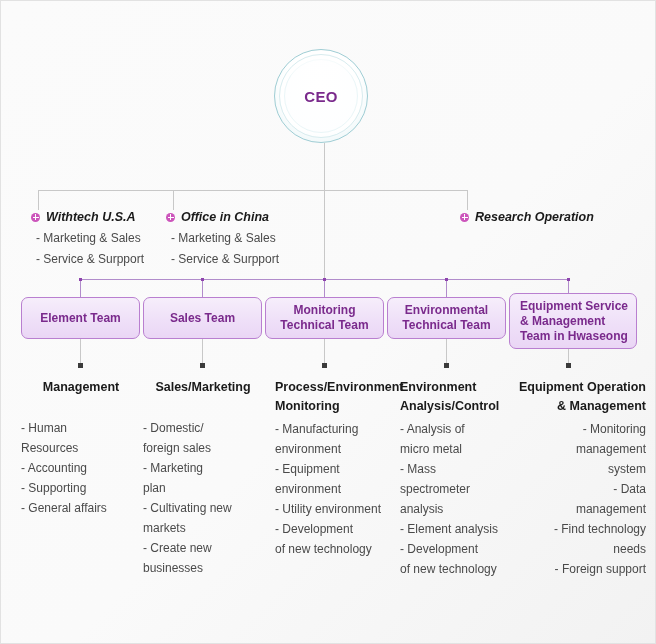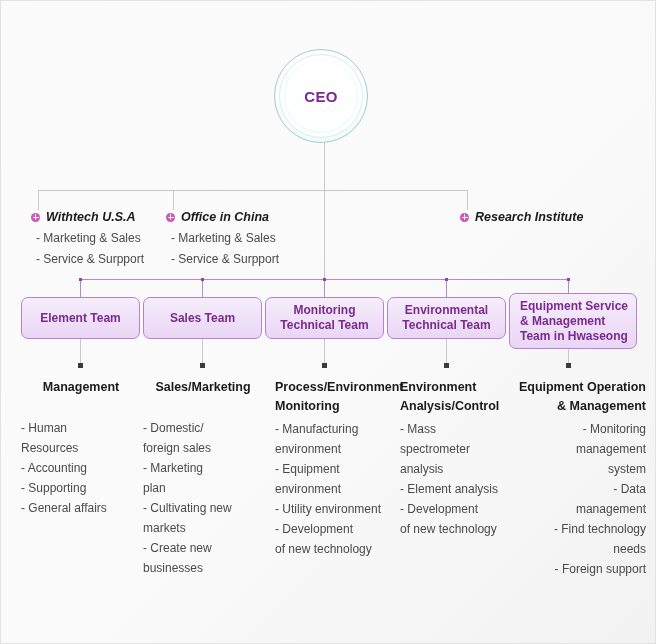--- a/index.html
+++ b/index.html
@@ -233,21 +233,21 @@
       <span class="bullet"></span>
       <span>Office in China</span>
     </div>
     <div class="branch-sub">- Marketing &amp;  Sales</div>
     <div class="branch-sub">- Service &amp;  Surpport</div>
   </div>
 
   <div class="branch" style="left:459px; top:209px;">
     <div class="branch-head">
       <span class="bullet"></span>
-      <span>Research Institute</span>
+      <span>Research Operation</span>
     </div>
   </div>
 
   <div class="hline-purple" style="left:79px; top:278px; width:489px;"></div>
   <div class="vline-purple" style="left:79px; top:278px; height:18px;"></div>
   <div class="vline-purple" style="left:201px; top:278px; height:18px;"></div>
   <div class="vline-purple" style="left:323px; top:278px; height:18px;"></div>
   <div class="vline-purple" style="left:445px; top:278px; height:18px;"></div>
   <div class="vline-purple" style="left:567px; top:278px; height:14px;"></div>
   <div class="joint" style="left:78px; top:277px;"></div>
@@ -317,20 +317,22 @@
       <li>- Utility environment</li>
       <li>- Development
    of new technology</li>
     </ul>
   </div>
 
   <div class="col" style="left:399px; top:377px; width:118px;">
     <div class="col-title" style="white-space:pre-line;">Environment
 Analysis/Control</div>
     <ul class="col-list" style="margin-top:3px;">
+      <li>- Analysis of
+   micro metal</li>
       <li>- Mass
    spectrometer
    analysis</li>
       <li>- Element analysis</li>
       <li>- Development
    of new technology</li>
     </ul>
   </div>
 
   <div class="col" style="left:515px; top:377px; width:130px;text-align:right;">

